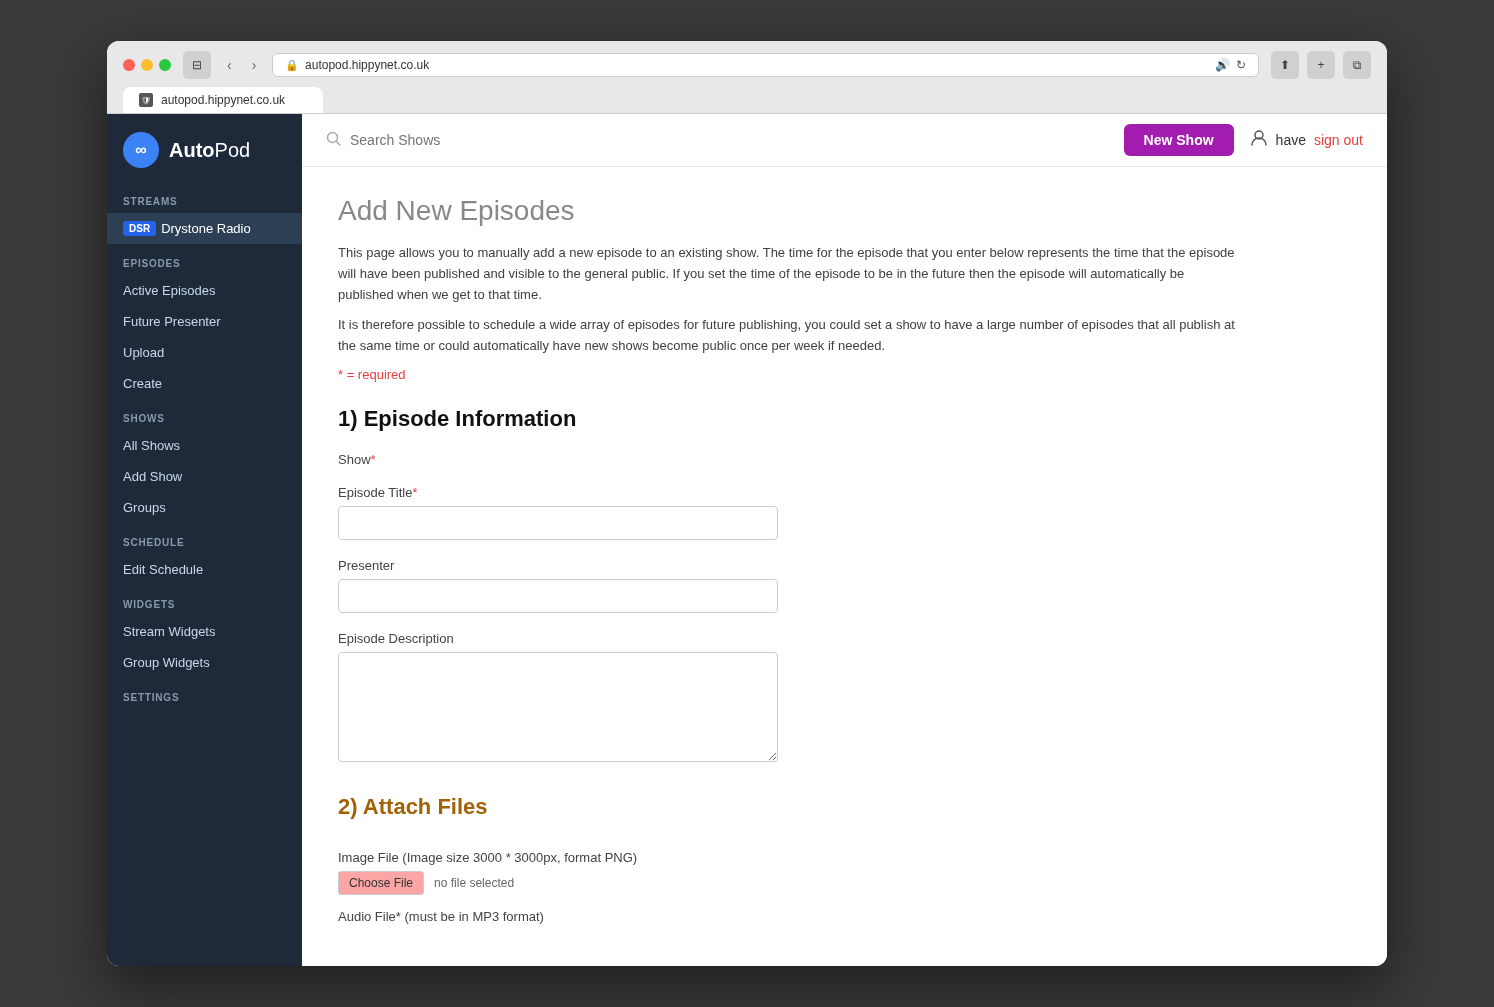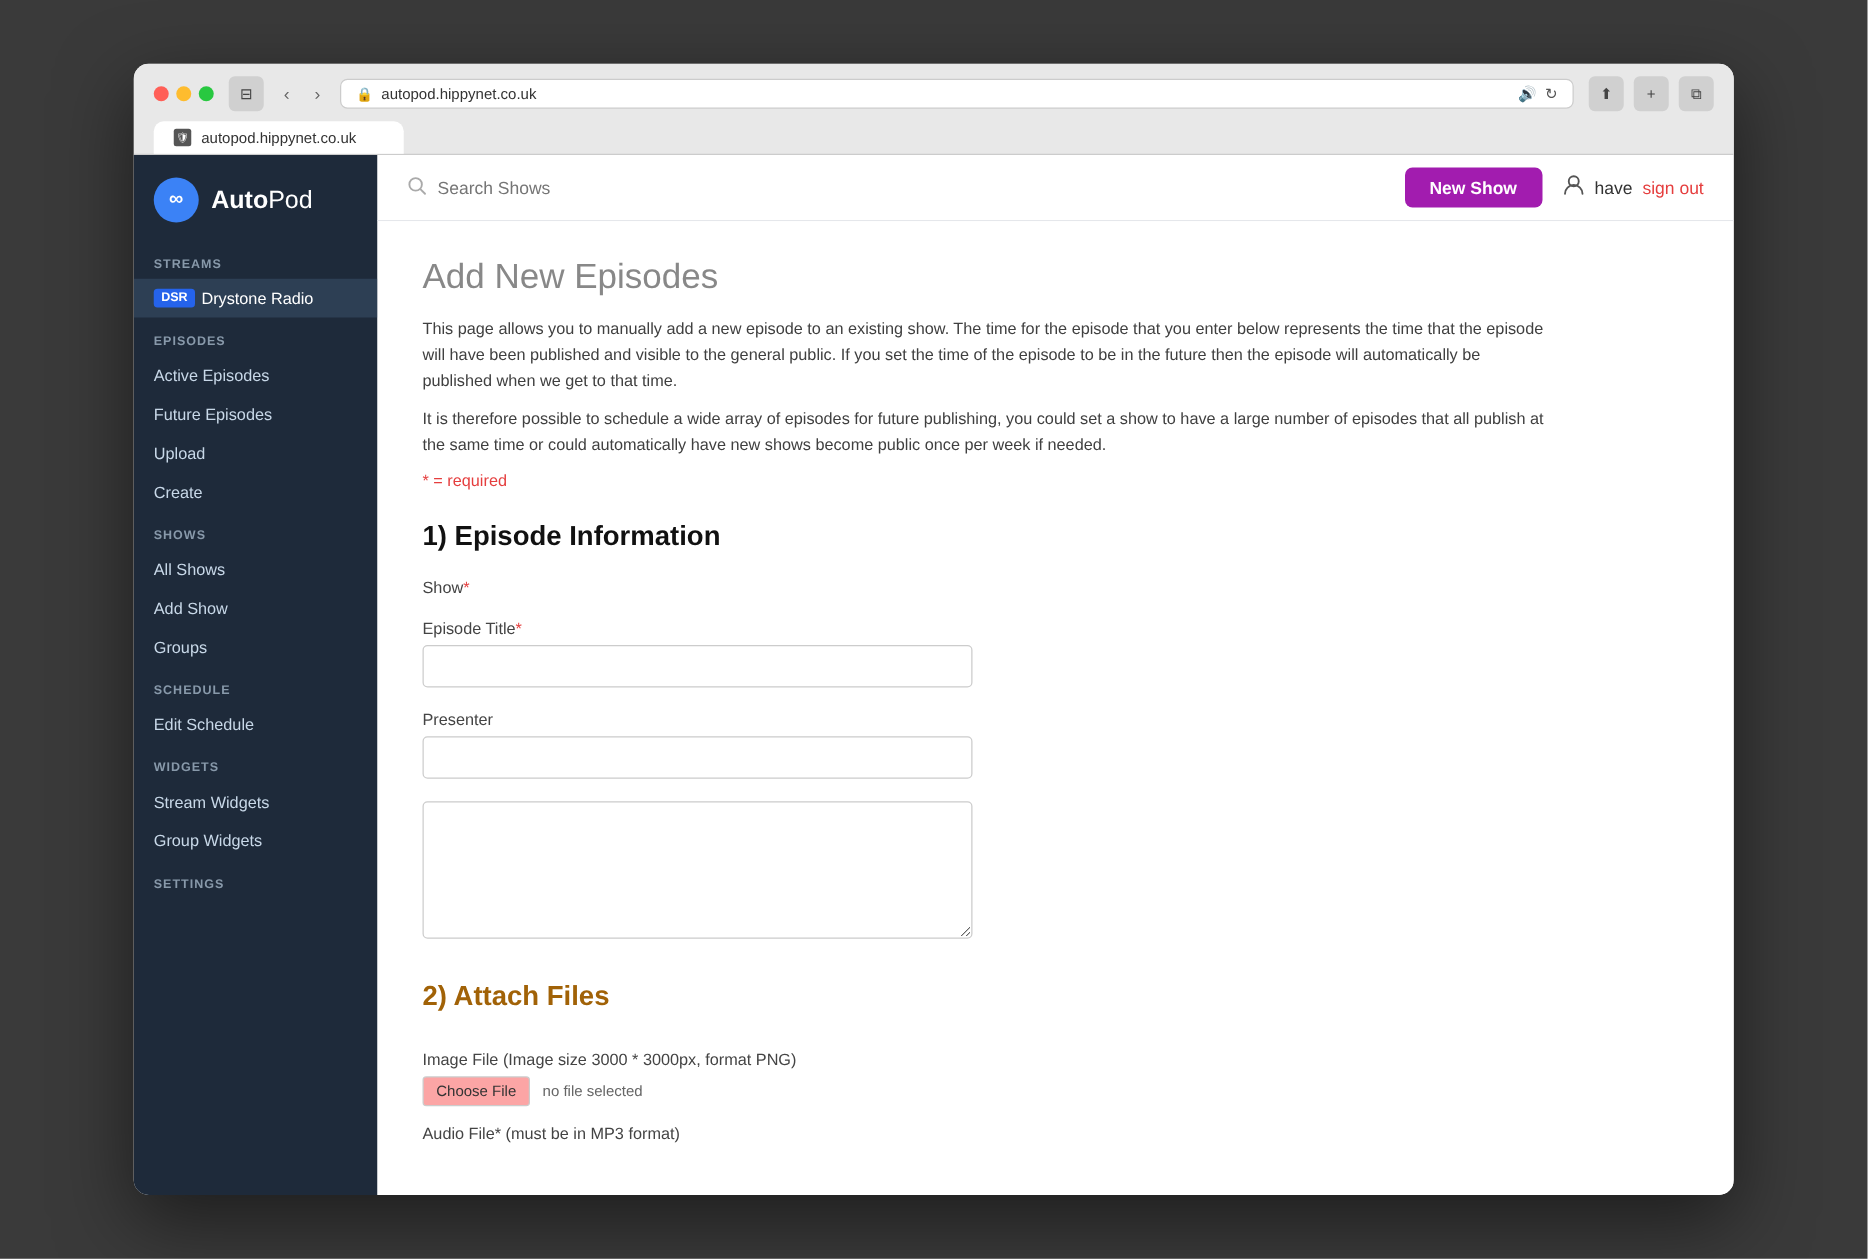--- a/index.html
+++ b/index.html
@@ -262,21 +262,21 @@
       <div class="sidebar-item active">
         <span class="stream-badge">DSR</span>
         <span>Drystone Radio</span>
       </div>
 
       <div class="sidebar-section-label">EPISODES</div>
       <div class="sidebar-item">
         <span>Active Episodes</span>
       </div>
       <div class="sidebar-item">
-        <span>Future Episodes</span>
+        <span>Future Presenter</span>
       </div>
       <div class="sidebar-item">
         <span>Upload</span>
       </div>
       <div class="sidebar-item">
         <span>Create</span>
       </div>
 
       <div class="sidebar-section-label">SHOWS</div>
       <div class="sidebar-item">
@@ -350,20 +350,21 @@
           </label>
           <input class="form-input" type="text" style="">
         </div>
 
         <div class="form-group">
           <label class="form-label">Presenter</label>
           <input class="form-input" type="text" style="">
         </div>
 
         <div class="form-group">
+          <label class="form-label">Episode Description</label>
           <textarea class="form-textarea" style=""></textarea>
         </div>
 
         <h2 class="section2-heading">2) Attach Files</h2>
 
         <div class="file-group">
           <label class="file-label">Image File (Image size 3000 * 3000px, format PNG)</label>
           <div class="file-row">
             <button class="file-choose-btn">Choose File</button>
             <span class="file-no-file">no file selected</span>

